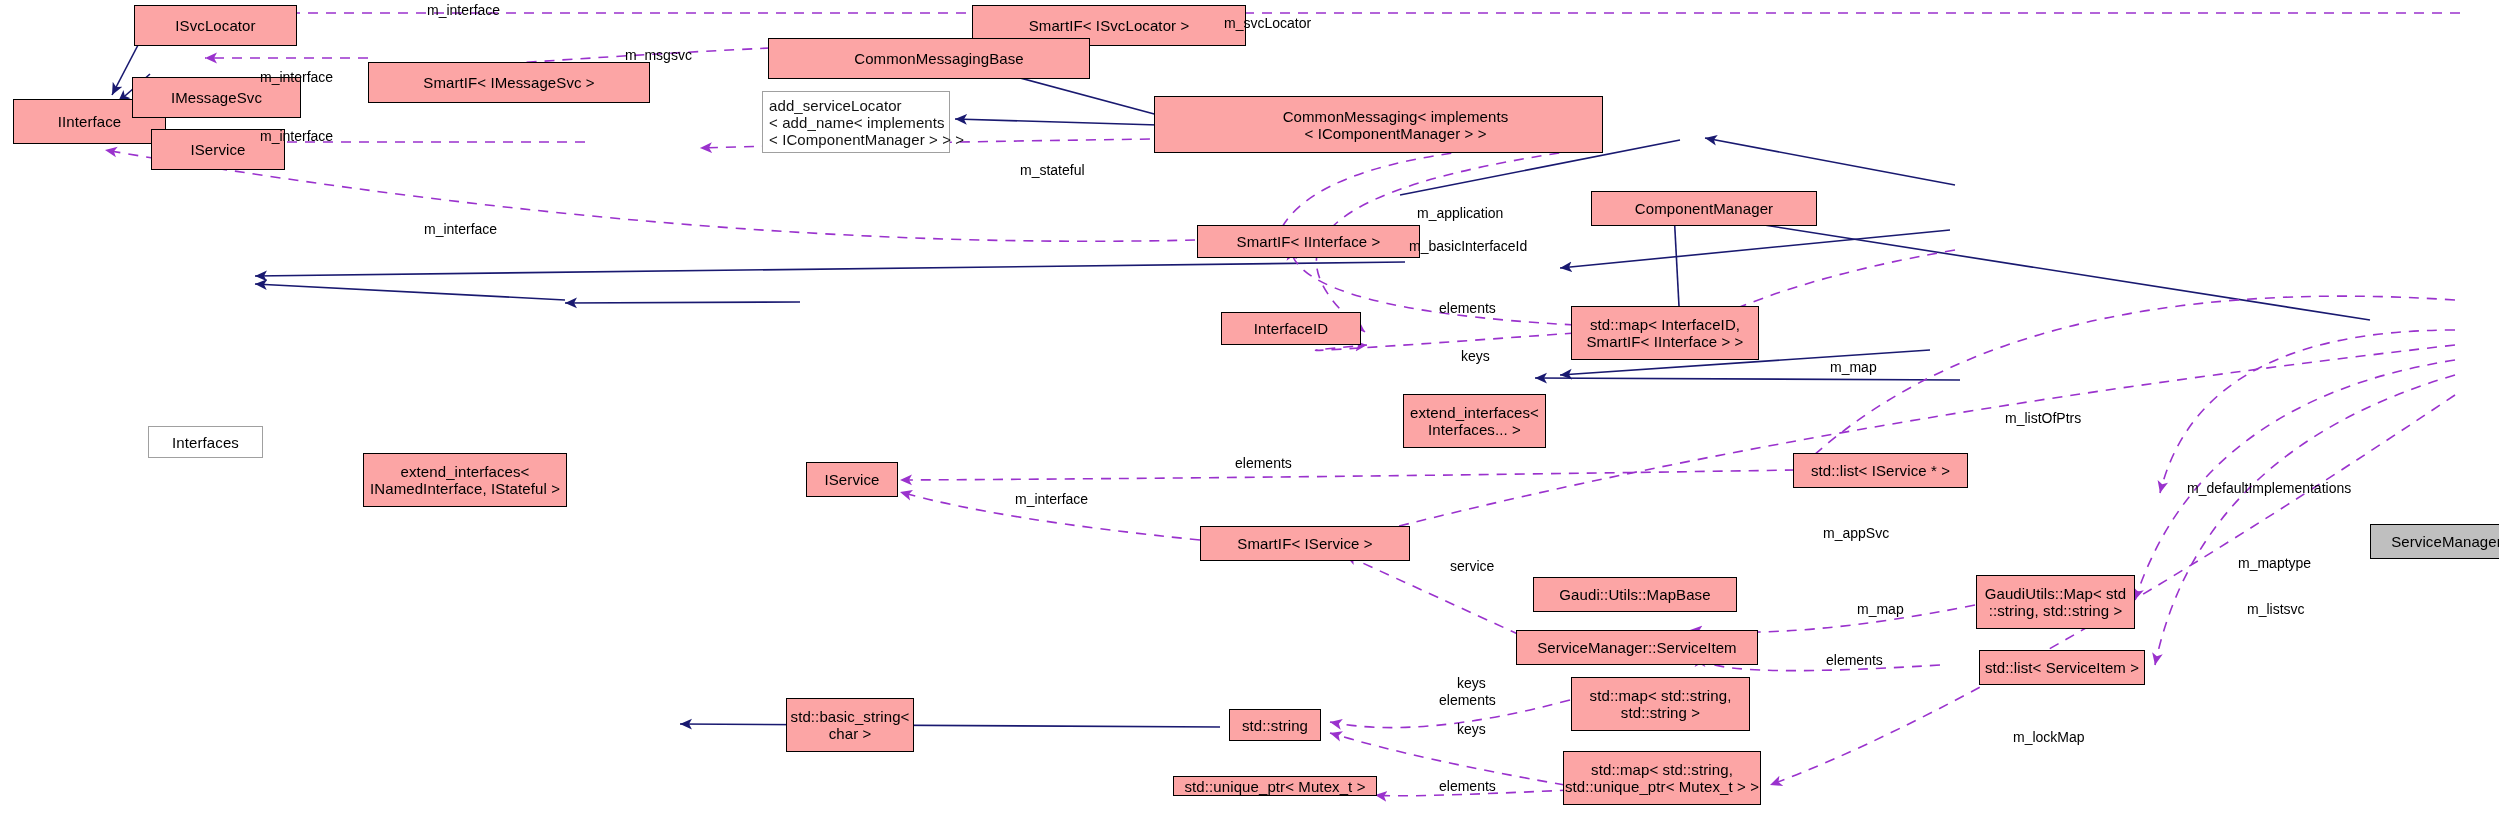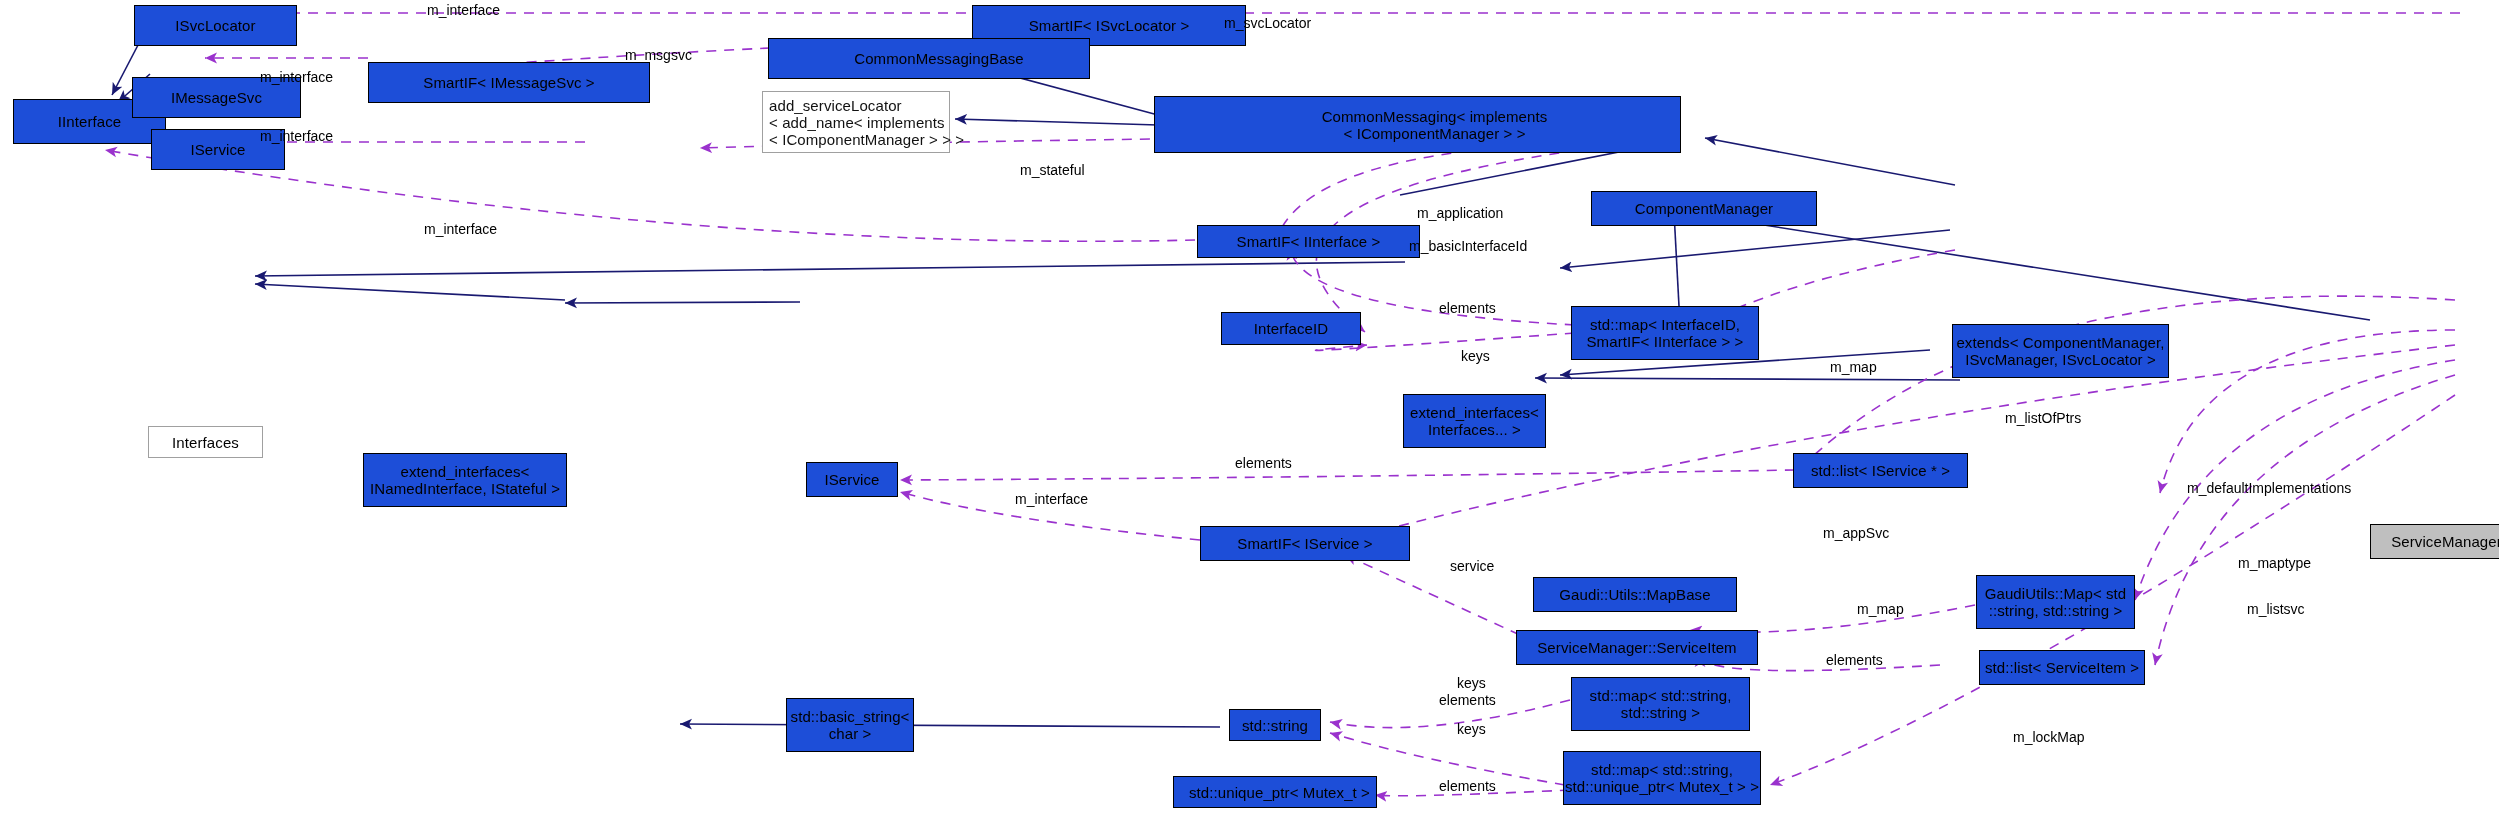--- a/index.html
+++ b/index.html
@@ -10,21 +10,21 @@
     width:2499px;
     height:816px;
     background:#ffffff;
     overflow:hidden;
   }
   #edges{position:absolute;left:0;top:0;width:2499px;height:816px;}
   .node{
     position:absolute;
     box-sizing:border-box;
     border:1px solid #000000;
-    background:#1d4ed8;
+    background:#fca5a5;
     color:#000000;
     font-size:15px;
     line-height:17px;
     display:flex;
     align-items:center;
     justify-content:center;
     text-align:center;
     padding:2px 6px;
     white-space:pre;
     letter-spacing:0.1px;
@@ -115,48 +115,46 @@
 <div class="node" style="left: 13px; top: 99px; width: 153px; height: 45px;"><span>IInterface</span></div>
     <div class="node" style="left: 134px; top: 5px; width: 163px; height: 41px;"><span>ISvcLocator</span></div>
     <div class="node" style="left: 132px; top: 77px; width: 169px; height: 41px;"><span>IMessageSvc</span></div>
     <div class="node" style="left: 151px; top: 129px; width: 134px; height: 41px;"><span>IService</span></div>
     <div class="node" style="left: 368px; top: 62px; width: 282px; height: 41px;"><span>SmartIF&lt; IMessageSvc &gt;</span></div>
     <div class="node" style="left: 972px; top: 5px; width: 274px; height: 41px;"><span>SmartIF&lt; ISvcLocator &gt;</span></div>
     <div class="node" style="left: 768px; top: 38px; width: 322px; height: 41px; padding-left: 26px;"><span>CommonMessagingBase</span></div>
     <div class="node light leftalign" style="left: 762px; top: 91px; width: 188px; height: 62px;"><span>add_serviceLocator
 &lt; add_name&lt; implements
 &lt; IComponentManager &gt; &gt; &gt;</span></div>
-    <div class="node" style="left: 1154px; top: 96px; width: 527px; height: 57px; padding-left: 40px;"><span>CommonMessaging&lt; implements
+    <div class="node" style="left: 1154px; top: 96px; width: 449px; height: 57px; padding-left: 40px;"><span>CommonMessaging&lt; implements
 &lt; IComponentManager &gt; &gt;</span></div>
     <div class="node" style="left: 1591px; top: 191px; width: 226px; height: 35px;"><span>ComponentManager</span></div>
     <div class="node" style="left: 1197px; top: 225px; width: 223px; height: 33px;"><span>SmartIF&lt; IInterface &gt;</span></div>
     <div class="node" style="left: 1221px; top: 312px; width: 140px; height: 33px;"><span>InterfaceID</span></div>
     <div class="node" style="left: 1571px; top: 306px; width: 188px; height: 54px;"><span>std::map&lt; InterfaceID,
 SmartIF&lt; IInterface &gt; &gt;</span></div>
-    <div class="node" style="left: 1952px; top: 324px; width: 217px; height: 54px;"><span>extends&lt; ComponentManager,
-ISvcManager, ISvcLocator &gt;</span></div>
     <div class="node lightleft" style="left: 148px; top: 426px; width: 115px; height: 32px;"><span>Interfaces</span></div>
     <div class="node" style="left: 1403px; top: 394px; width: 143px; height: 54px;"><span>extend_interfaces&lt;
 Interfaces... &gt;</span></div>
     <div class="node" style="left: 363px; top: 453px; width: 204px; height: 54px;"><span>extend_interfaces&lt;
 INamedInterface, IStateful &gt;</span></div>
     <div class="node" style="left: 806px; top: 462px; width: 92px; height: 35px;"><span>IService</span></div>
     <div class="node" style="left: 1793px; top: 453px; width: 175px; height: 35px;"><span>std::list&lt; IService * &gt;</span></div>
     <div class="node" style="left: 1200px; top: 526px; width: 210px; height: 35px;"><span>SmartIF&lt; IService &gt;</span></div>
     <div class="node" style="left: 1533px; top: 577px; width: 204px; height: 35px;"><span>Gaudi::Utils::MapBase</span></div>
     <div class="node" style="left: 1976px; top: 575px; width: 159px; height: 54px;"><span>GaudiUtils::Map&lt; std
 ::string, std::string &gt;</span></div>
     <div class="node" style="left: 1516px; top: 630px; width: 242px; height: 35px;"><span>ServiceManager::ServiceItem</span></div>
     <div class="node" style="left: 1979px; top: 650px; width: 166px; height: 35px;"><span>std::list&lt; ServiceItem &gt;</span></div>
     <div class="node" style="left: 786px; top: 698px; width: 128px; height: 54px;"><span>std::basic_string&lt;
 char &gt;</span></div>
     <div class="node" style="left: 1229px; top: 709px; width: 92px; height: 32px;"><span>std::string</span></div>
     <div class="node" style="left: 1571px; top: 677px; width: 179px; height: 54px;"><span>std::map&lt; std::string,
 std::string &gt;</span></div>
-    <div class="node" style="left: 1173px; top: 776px; width: 204px; height: 32px; justify-content: flex-end;"><span>std::unique_ptr&lt; Mutex_t &gt;</span></div>
+    <div class="node" style="left: 1173px; top: 776px; width: 204px; height: 20px;"><span>std::unique_ptr&lt; Mutex_t &gt;</span></div>
     <div class="node" style="left: 1563px; top: 751px; width: 198px; height: 54px;"><span>std::map&lt; std::string,
 std::unique_ptr&lt; Mutex_t &gt; &gt;</span></div>
     <div class="node gray" style="left: 2370px; top: 524px; width: 153px; height: 35px;"><span>ServiceManager</span></div>
     <div class="edge-label" style="left: 427px; top: 3px;">m_interface</div>
     <div class="edge-label" style="left: 260px; top: 70px;">m_interface</div>
     <div class="edge-label" style="left: 260px; top: 129px;">m_interface</div>
     <div class="edge-label" style="left: 424px; top: 222px;">m_interface</div>
     <div class="edge-label" style="left: 1224px; top: 16px;">m_svcLocator</div>
     <div class="edge-label" style="left: 625px; top: 48px;">m_msgsvc</div>
     <div class="edge-label" style="left: 1020px; top: 163px;">m_stateful</div>

